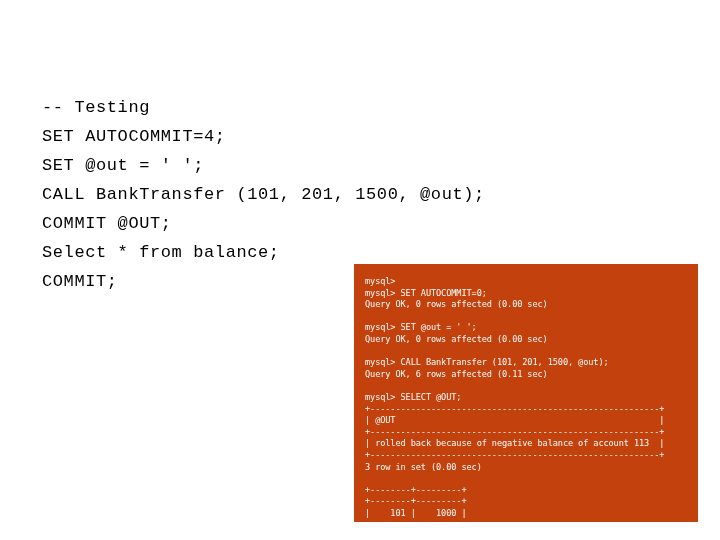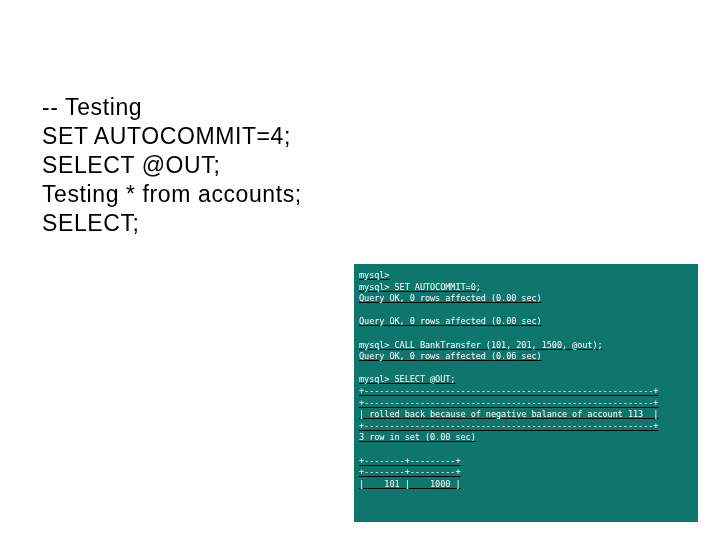--- a/index.html
+++ b/index.html
@@ -17,40 +17,39 @@
   }
 
   
   #sql-block {
     position: absolute;
     left: 42px;
     top: 93px;
     width: 560px;
   }
   .sql-line {
-    font-family: Liberation Sans, sans-serif;
-    font-size: 23px;
+    font-family: Liberation Mono, monospace;
+    font-size: 17px;
     line-height: 29px;
     color: #000000;
     white-space: pre;
     letter-spacing: 0.6px;
   }
 
   
   #terminal {
     position: absolute;
     left: 354px;
     top: 264px;
     width: 344px;
     height: 258px;
-    background: #0f766e;
+    background: #c2410c;
     overflow: hidden;
-    padding: 4px;
+    padding: 10px;
     box-sizing: border-box;
-    text-decoration: underline;
   }
   #terminal-inner {
     padding: 2px 0 0 1px;
   }
   .term-line {
     font-family: "DejaVu Sans Mono", "Liberation Mono", monospace;
     font-size: 8.6px;
     line-height: 11.6px;
     color: #ffffff;
     white-space: pre;
@@ -62,38 +61,42 @@
   }
 </style>
 </head>
 <body>
 
 <div id="slide">
 
   <div id="sql-block">
     <div class="sql-line">-- Testing</div>
     <div class="sql-line">SET AUTOCOMMIT=4;</div>
-    <div class="sql-line">SELECT @OUT;</div>
-    <div class="sql-line">Testing * from accounts;</div>
-    <div class="sql-line">SELECT;</div>
+    <div class="sql-line">SET @out = ' ';</div>
+    <div class="sql-line">CALL BankTransfer (101, 201, 1500, @out);</div>
+    <div class="sql-line">COMMIT @OUT;</div>
+    <div class="sql-line">Select * from balance;</div>
+    <div class="sql-line">COMMIT;</div>
   </div>
 
   <div id="terminal">
     <div id="terminal-inner">
       <div class="term-line">mysql&gt;</div>
       <div class="term-line">mysql&gt; SET AUTOCOMMIT=0;</div>
       <div class="term-line">Query OK, 0 rows affected (0.00 sec)</div>
       <div class="term-line blank"></div>
+      <div class="term-line">mysql&gt; SET @out = ' ';</div>
       <div class="term-line">Query OK, 0 rows affected (0.00 sec)</div>
       <div class="term-line blank"></div>
       <div class="term-line">mysql&gt; CALL BankTransfer (101, 201, 1500, @out);</div>
-      <div class="term-line">Query OK, 0 rows affected (0.06 sec)</div>
+      <div class="term-line">Query OK, 6 rows affected (0.11 sec)</div>
       <div class="term-line blank"></div>
       <div class="term-line">mysql&gt; SELECT @OUT;</div>
       <div class="term-line">+---------------------------------------------------------+</div>
+      <div class="term-line">| @OUT                                                    |</div>
       <div class="term-line">+---------------------------------------------------------+</div>
       <div class="term-line">| rolled back because of negative balance of account 113  |</div>
       <div class="term-line">+---------------------------------------------------------+</div>
       <div class="term-line">3 row in set (0.00 sec)</div>
       <div class="term-line blank"></div>
       <div class="term-line">+--------+---------+</div>
       <div class="term-line">+--------+---------+</div>
       <div class="term-line">|    101 |    1000 |</div>
 
     </div>

